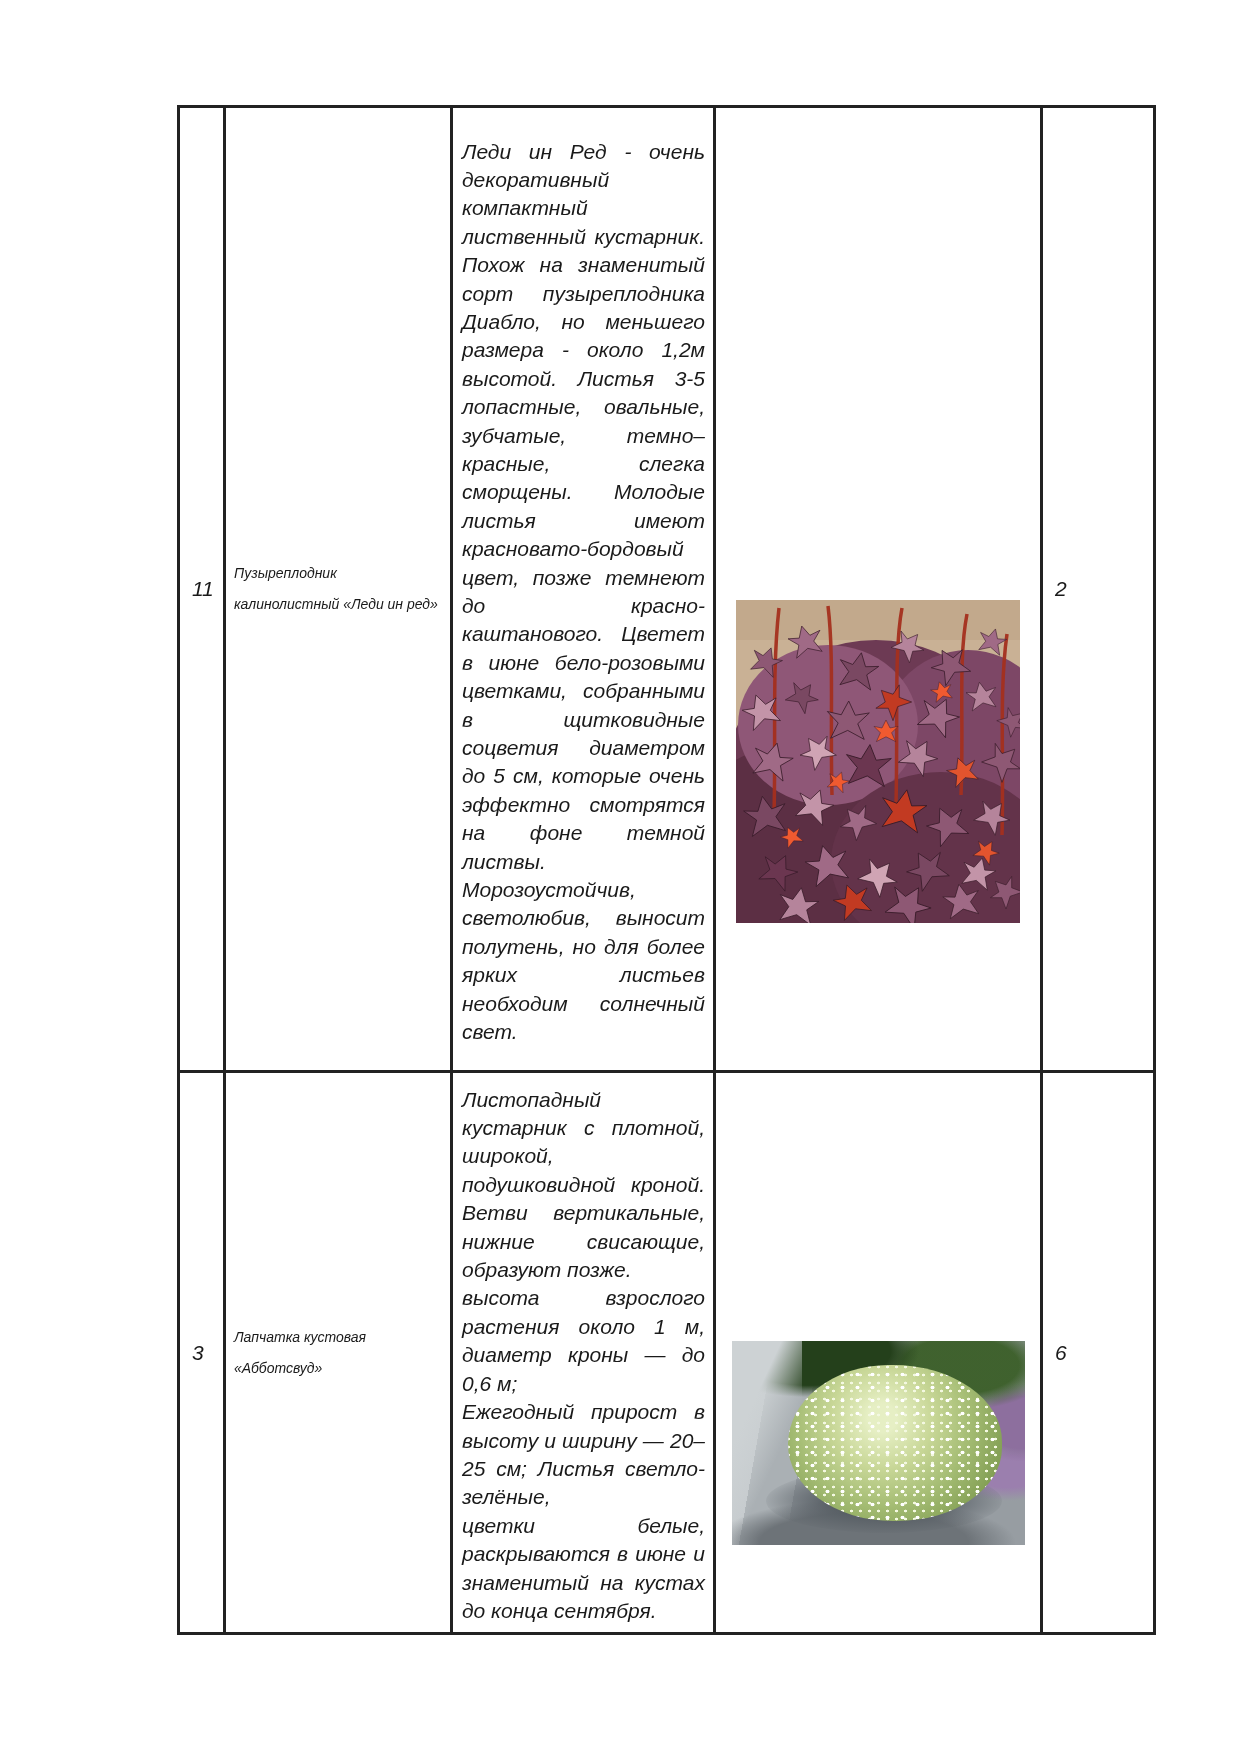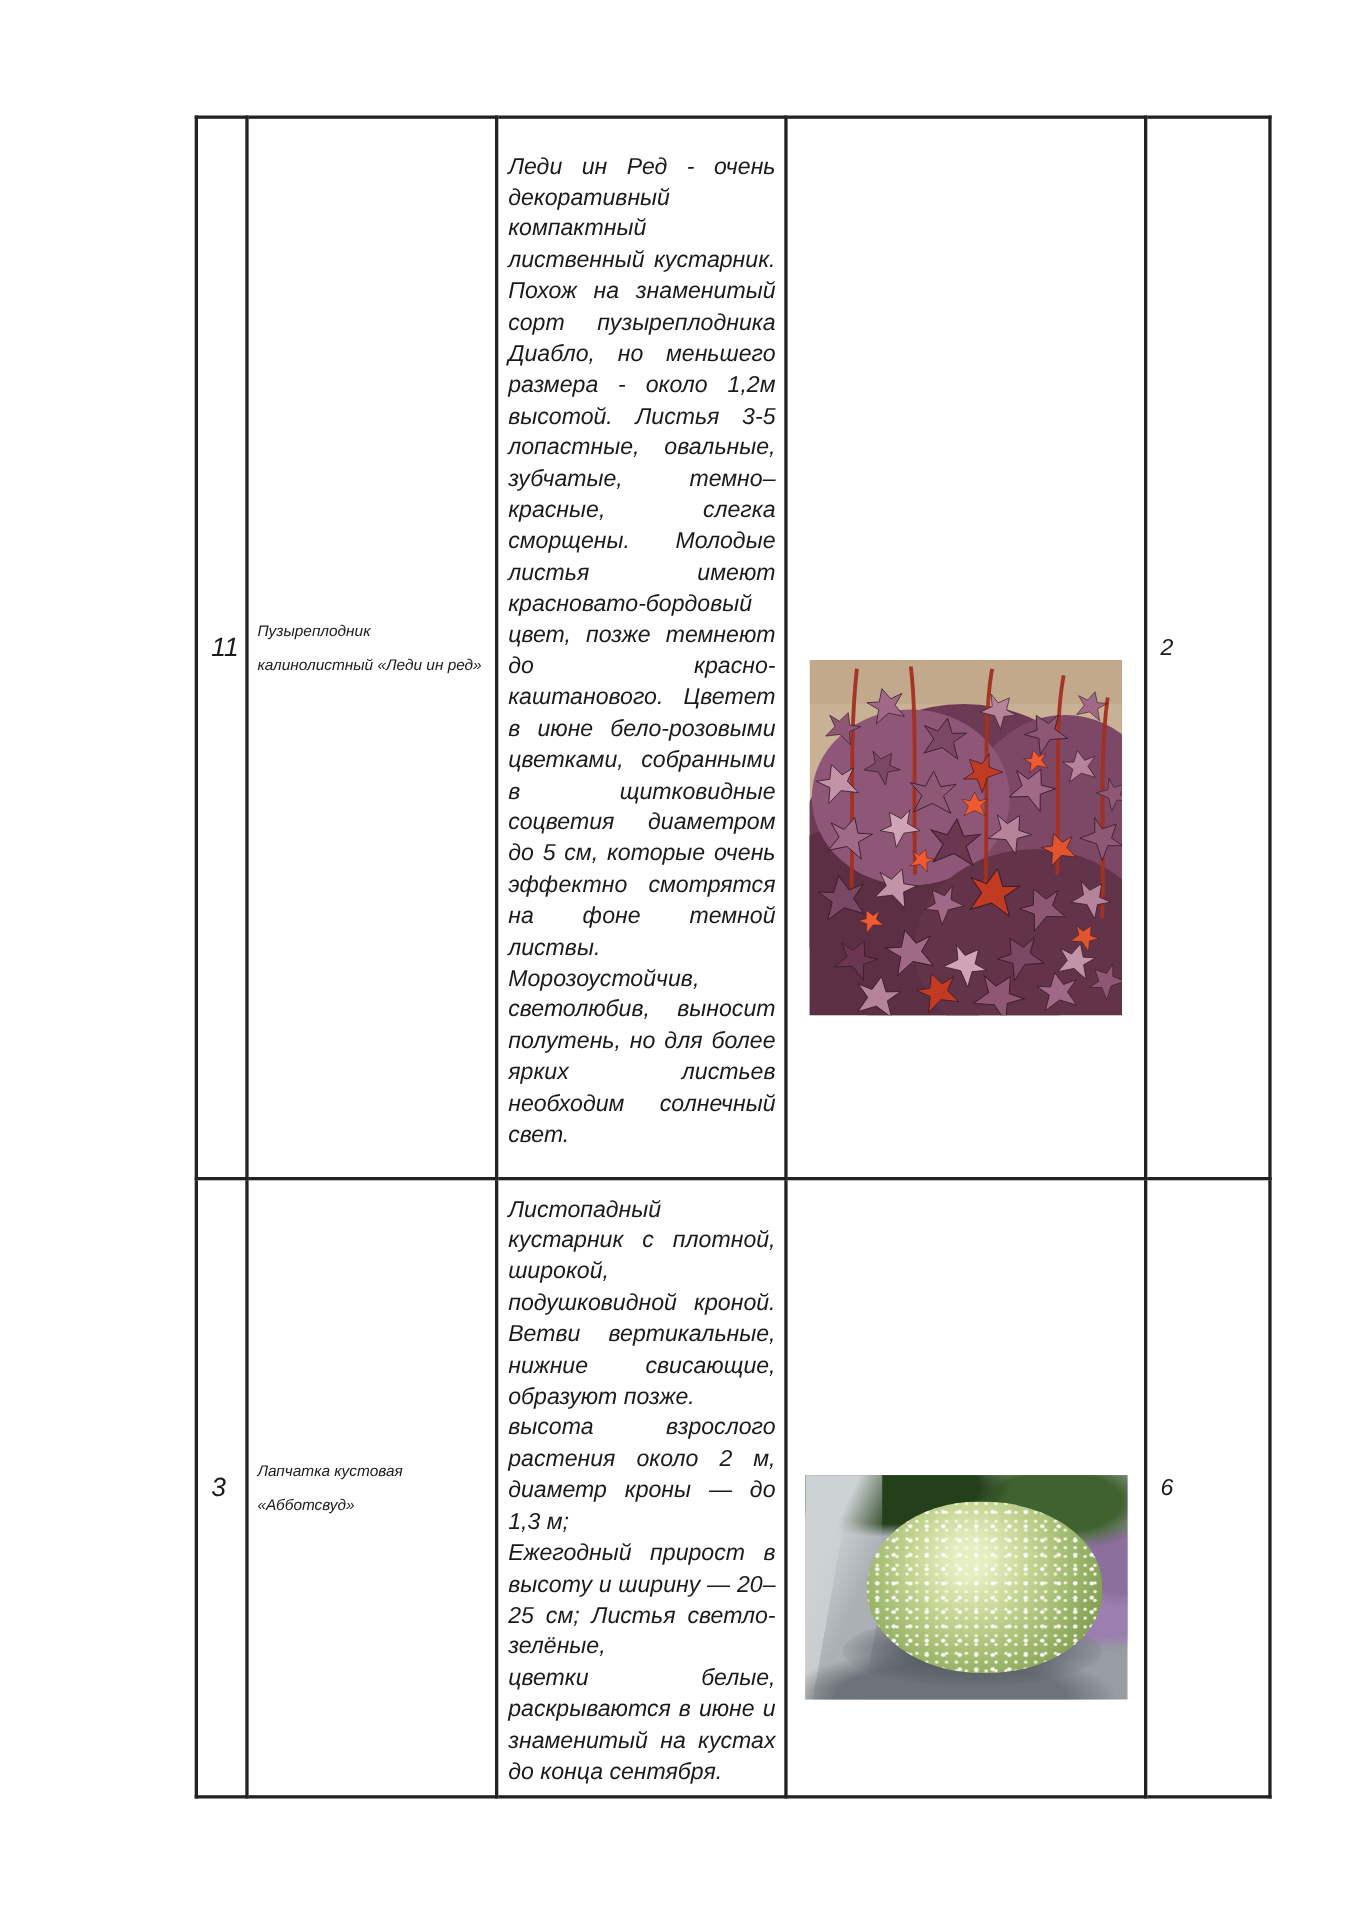--- a/index.html
+++ b/index.html
@@ -8,21 +8,21 @@
   .sheet{position:relative;width:1241px;height:1755px;background:#fff;}
 
   table.plant-table{position:absolute;left:177px;top:105px;width:976px;
       border-collapse:collapse;table-layout:fixed;}
   table.plant-table td{border:3px solid #222222;vertical-align:middle;
       font-style:italic;overflow:hidden;}
 
   tr.row-11{height:965px;}
   tr.row-12{height:562px;}
 
-  td.cell-num{text-align:left;padding:0 0 0 12px;font-size:24px;}
+  td.cell-num{text-align:left;padding:0 0 0 12px;font-size:21px;}
   td.cell-name{padding:0 6px 0 8px;font-size:14px;line-height:31px;}
   td.cell-desc{vertical-align:top;padding:6px 8px 0 9px;font-size:21px;
       line-height:28.4px;text-align:justify;}
   td.cell-desc p{margin:0;}
   td.cell-photo{vertical-align:top;padding:0;}
   td.cell-qty{text-align:left;padding:0 0 0 12px;font-size:21px;}
 
   
   .photo-lady{width:284px;height:323px;margin:344px auto 0;display:block;}
 
@@ -163,21 +163,21 @@
     </tr>
     <tr class="row-12">
       <td class="cell-num">
         <span>3</span>
       </td>
       <td class="cell-name">
         <span>Лапчатка кустовая «Абботсвуд»</span>
       </td>
       <td class="cell-desc">
         <p>Листопадный кустарник с плотной, широкой, подушковидной кроной. Ветви вертикальные, нижние свисающие, образуют позже.</p>
-        <p>высота взрослого растения около 2 м, диаметр кроны — до 1,3 м;</p>
+        <p>высота взрослого растения около 1 м, диаметр кроны — до 0,6 м;</p>
         <p>Ежегодный прирост в высоту и ширину — 20–25 см; Листья светло-зелёные,</p>
         <p>цветки белые, раскрываются в июне и знаменитый на кустах до конца сентября.</p>
       </td>
       <td class="cell-photo">
         <div class="photo-abbot">
           <div class="path-light"></div>
           <div class="bush-shadow"></div>
           <div class="bush"></div>
         </div>
       </td>

